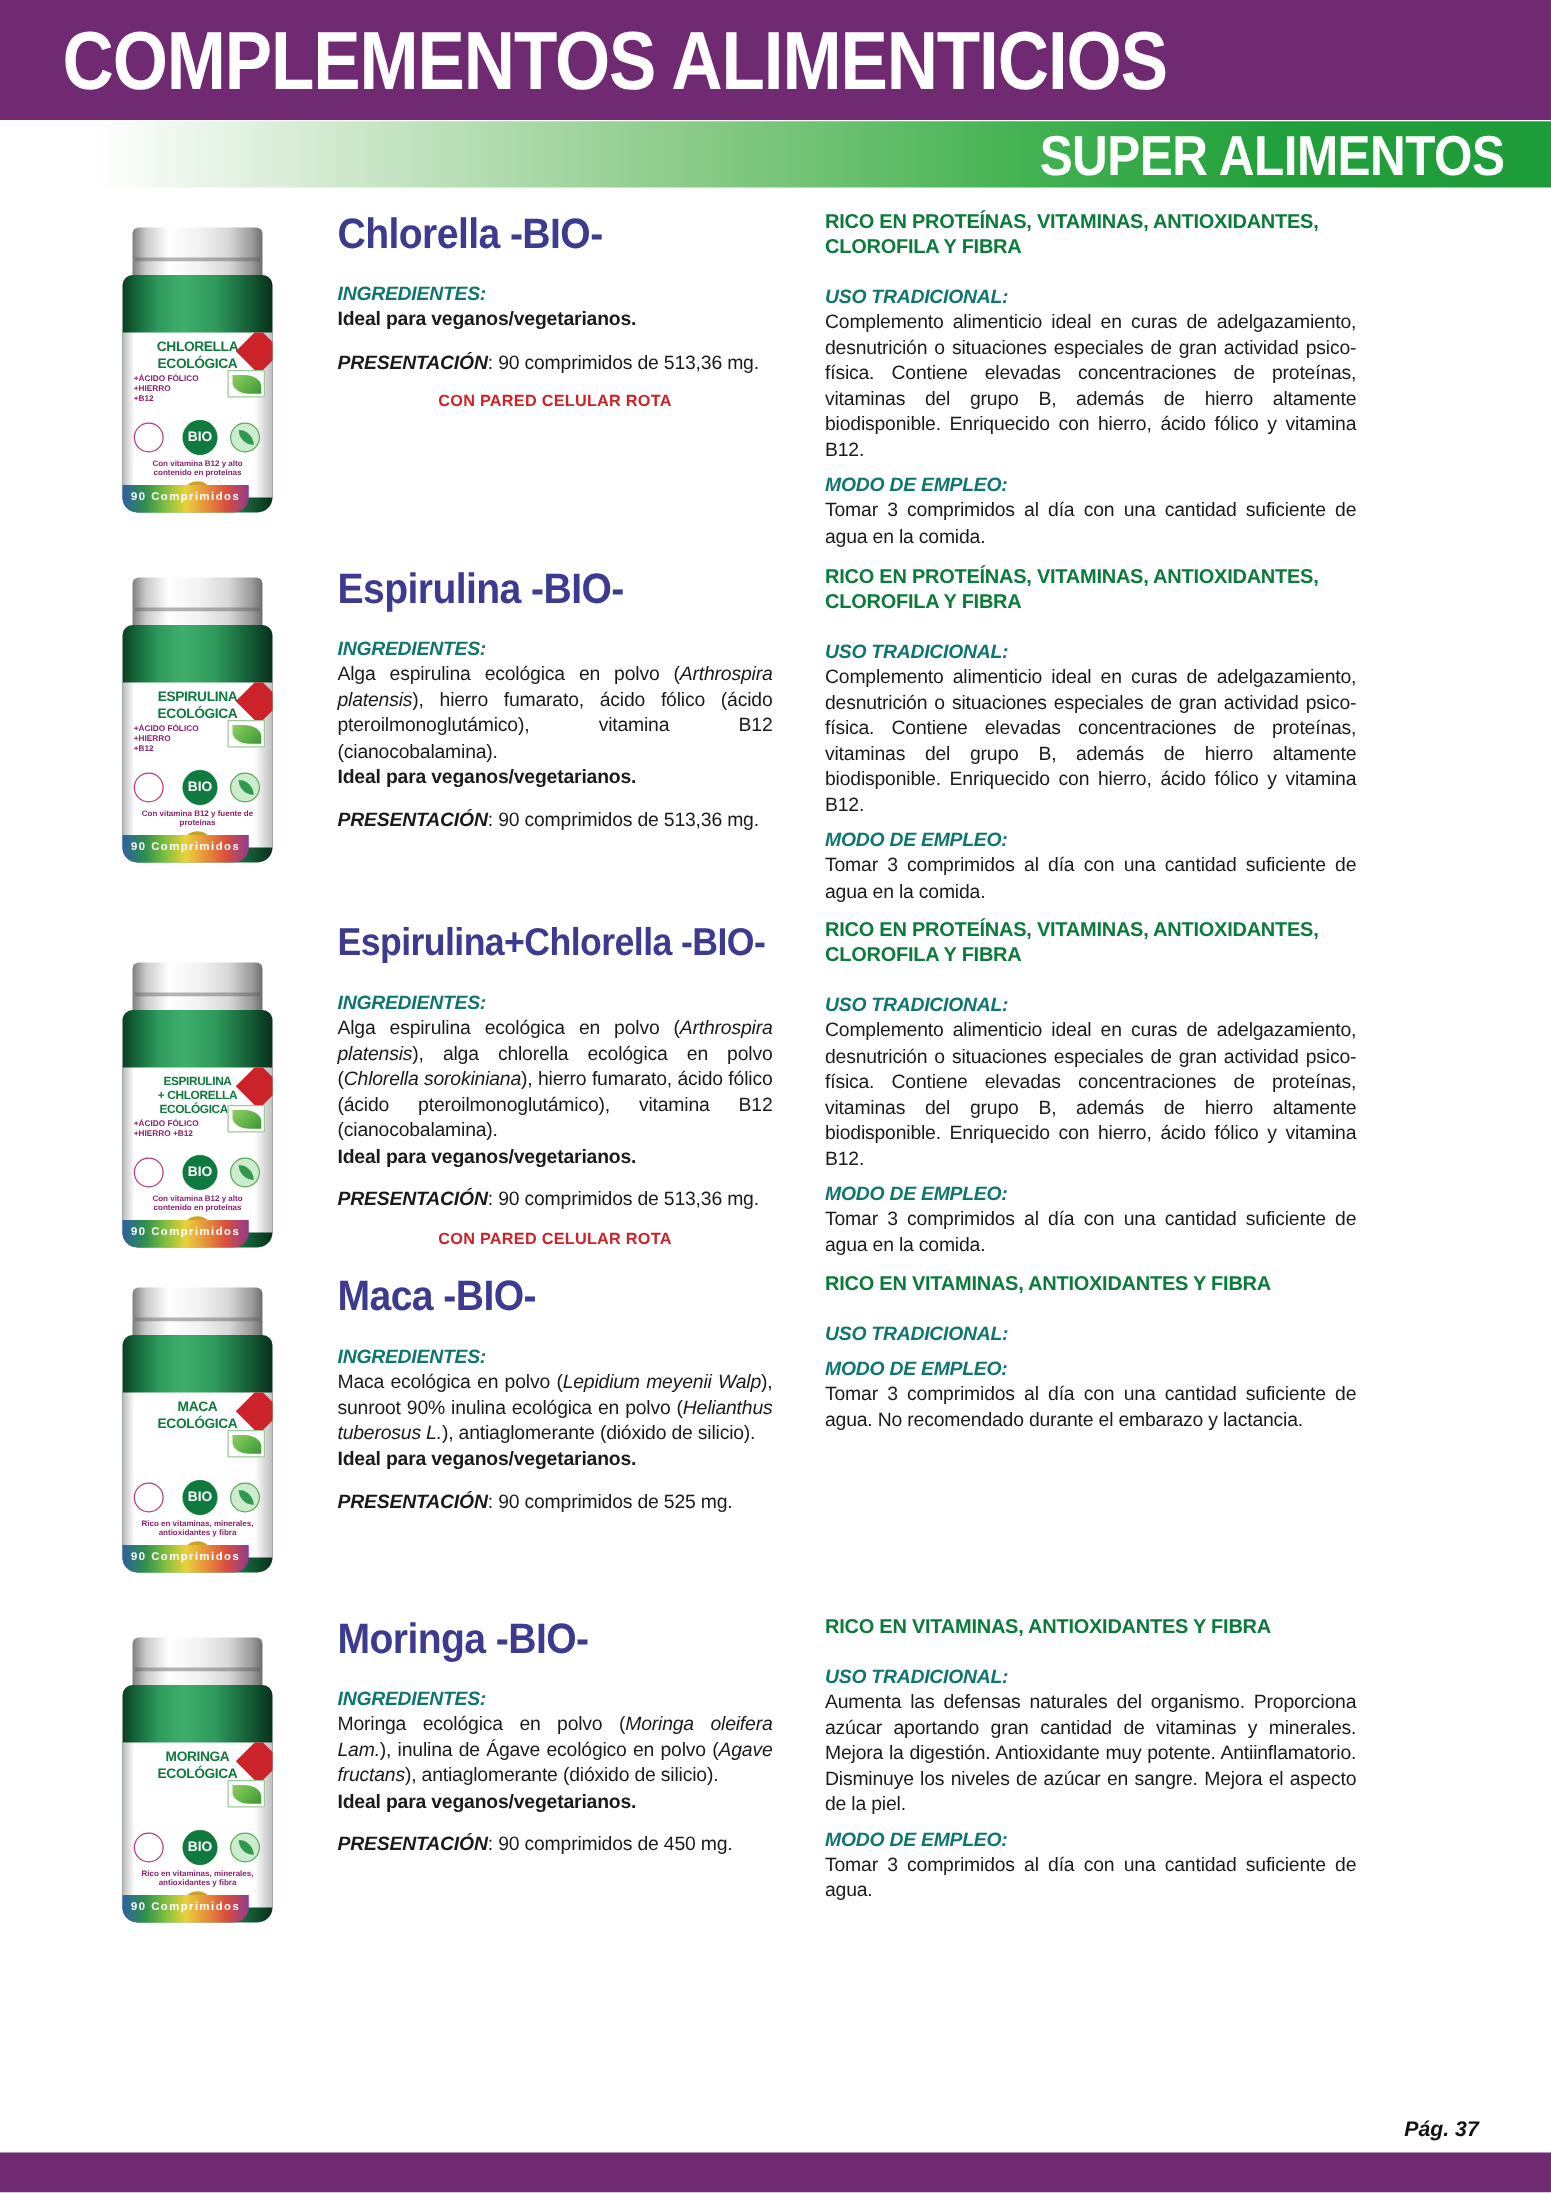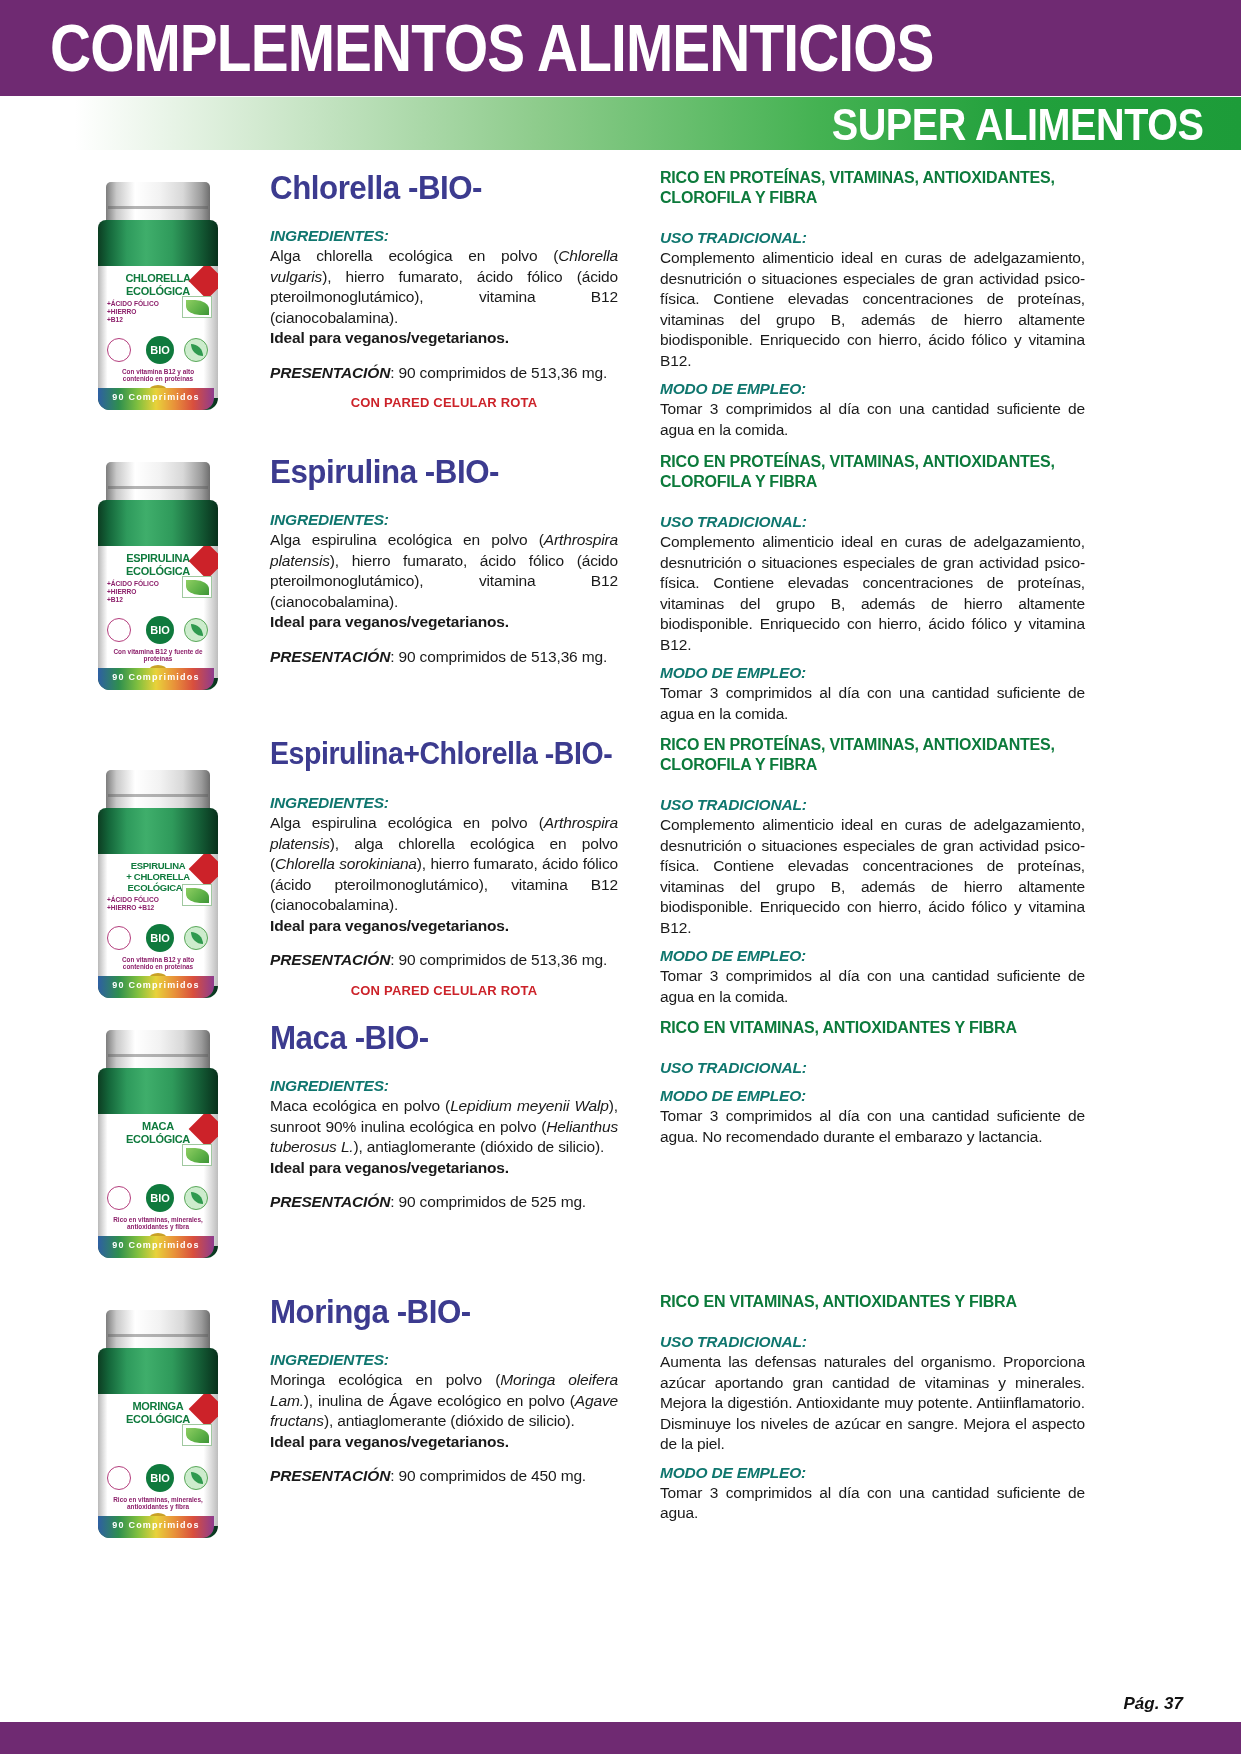--- a/index.html
+++ b/index.html
@@ -290,21 +290,21 @@
     position: absolute;
     right: -2px; top: 2px;
     width: 26px; height: 26px;
     background: #cc2229;
     transform: rotate(45deg);
   }
   .rainbow {
     position: absolute;
     left: 10px;
     bottom: 0;
-    width: 116px; height: 22px;
+    width: 101px; height: 22px;
     background: linear-gradient(to right,#2e5fa3 0%,#2f8f4e 18%,#7fbf3f 34%,#e8d23a 50%,#e8913a 66%,#d94f3d 82%,#8e3b8e 100%);
     border-radius: 0 0 12px 12px;
   }
   .rainbow-text {
     position: absolute;
     left: 0; right: 0;
     top: 4px;
     text-align: center;
     font-size: 9px;
     font-weight: bold;
@@ -346,21 +346,20 @@
         <div class="rainbow">
           <div class="rainbow-text">90 Comprimidos</div>
         </div>
       </div>
     </div>
 
     <div class="col-left">
       <div class="prod-title" style="font-size:34px">Chlorella -BIO-</div>
       <div class="sp18"></div>
       <div class="lbl">INGREDIENTES:</div>
-      <div class="body-text">Alga chlorella ecológica en polvo (<em>Chlorella vulgaris</em>), hierro fumarato, ácido fólico (ácido pteroilmonoglutámico), vitamina B12 (cianocobalamina).</div>
       <div class="body-text"><b>Ideal para veganos/vegetarianos.</b></div>
       <div class="sp14"></div>
       <div class="pres"><span class="k">PRESENTACIÓN</span>: 90 comprimidos de 513,36 mg.</div>
       <div class="sp10"></div>
         <div class="red-note">CON PARED CELULAR ROTA</div>
     </div>
 
     <div class="col-right">
       <div class="green-claim">RICO EN PROTEÍNAS, VITAMINAS, ANTIOXIDANTES, CLOROFILA Y FIBRA</div>
       <div class="sp18"></div>

